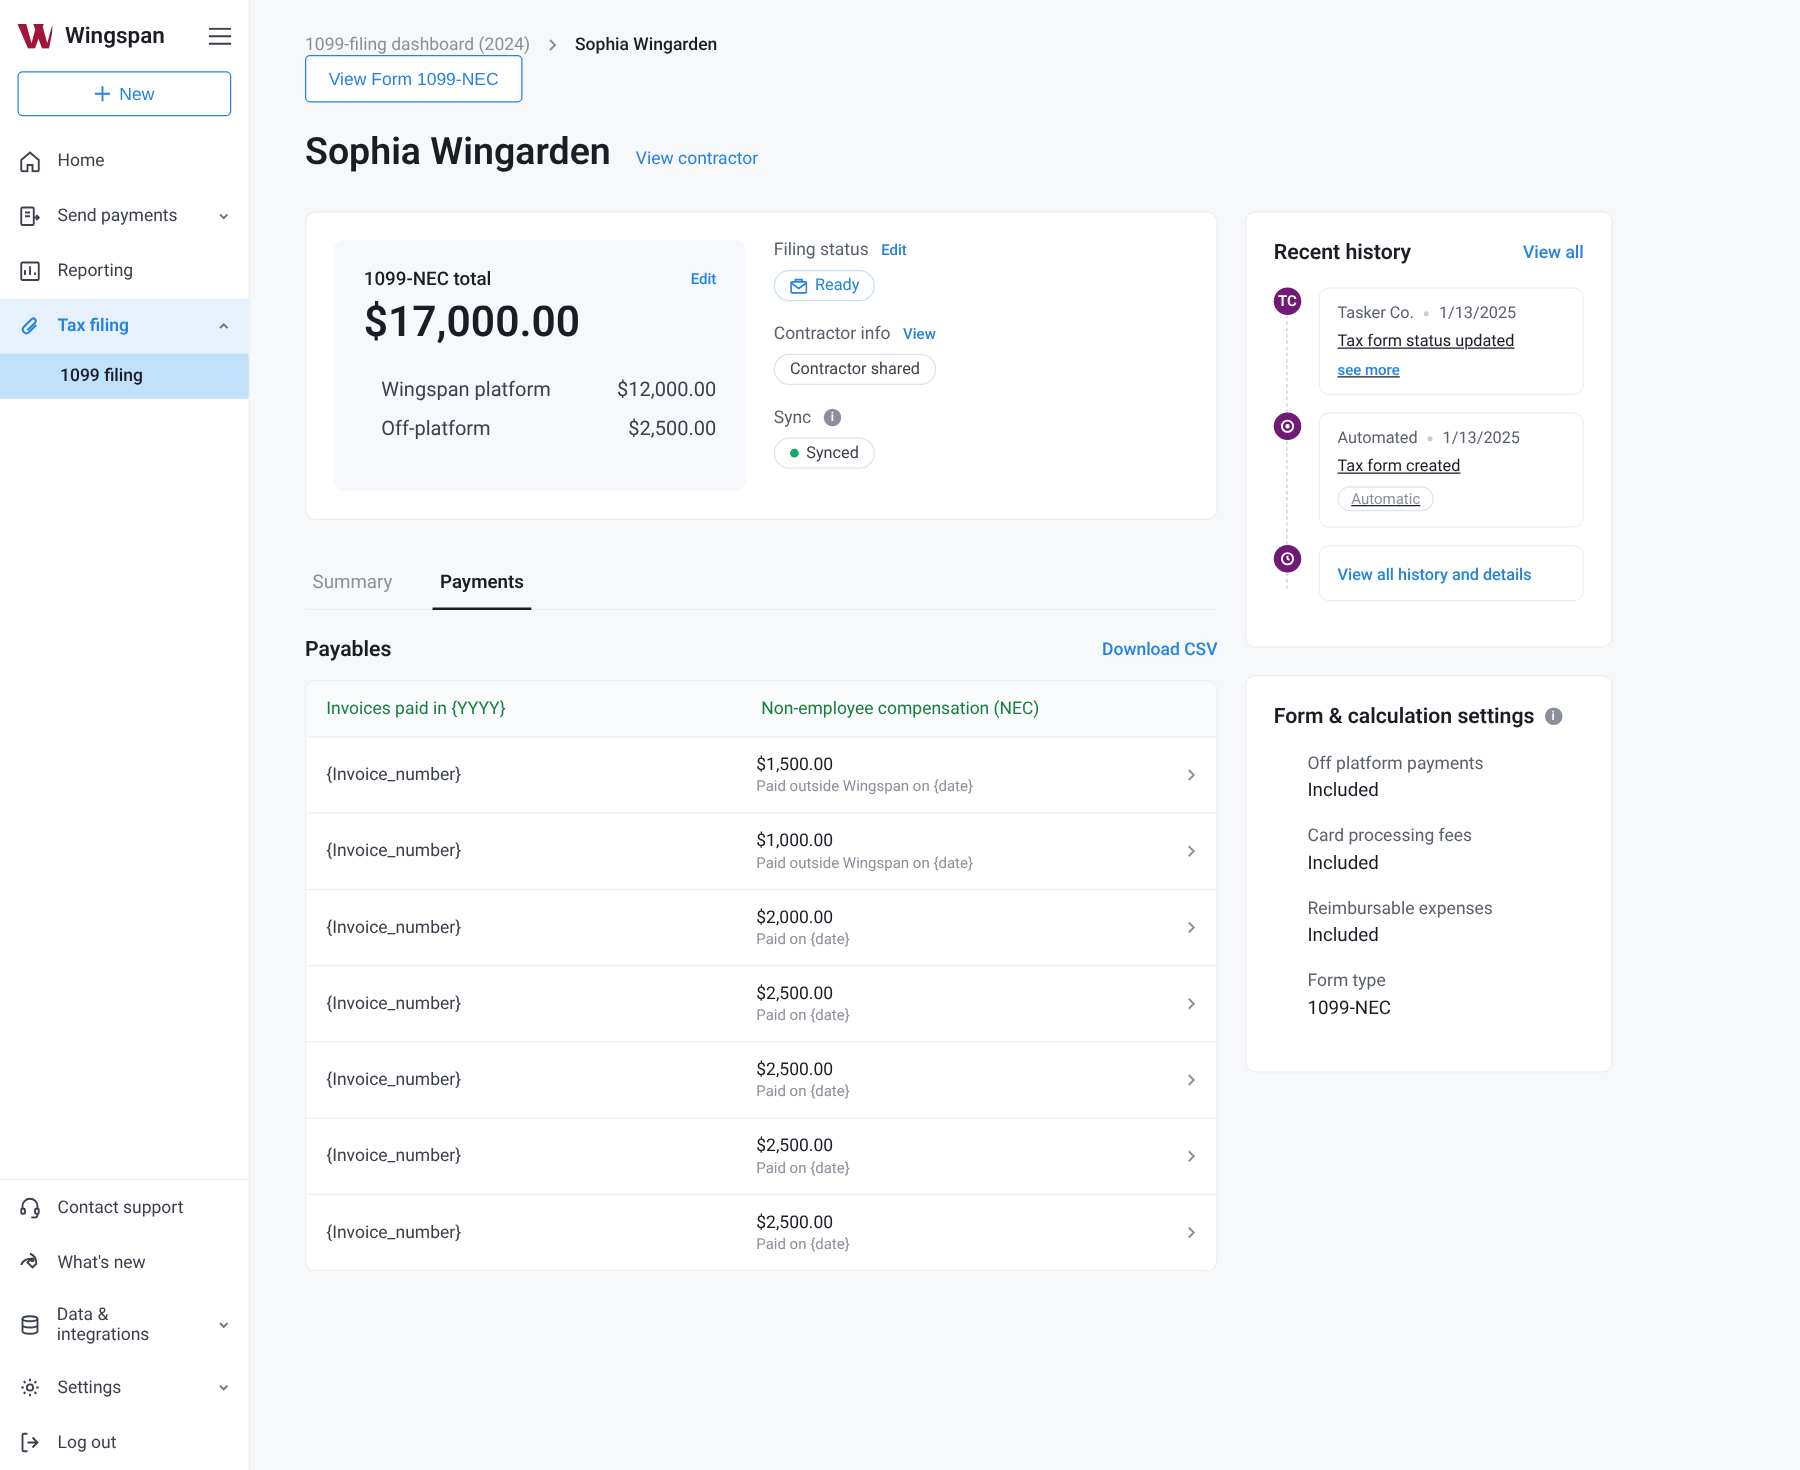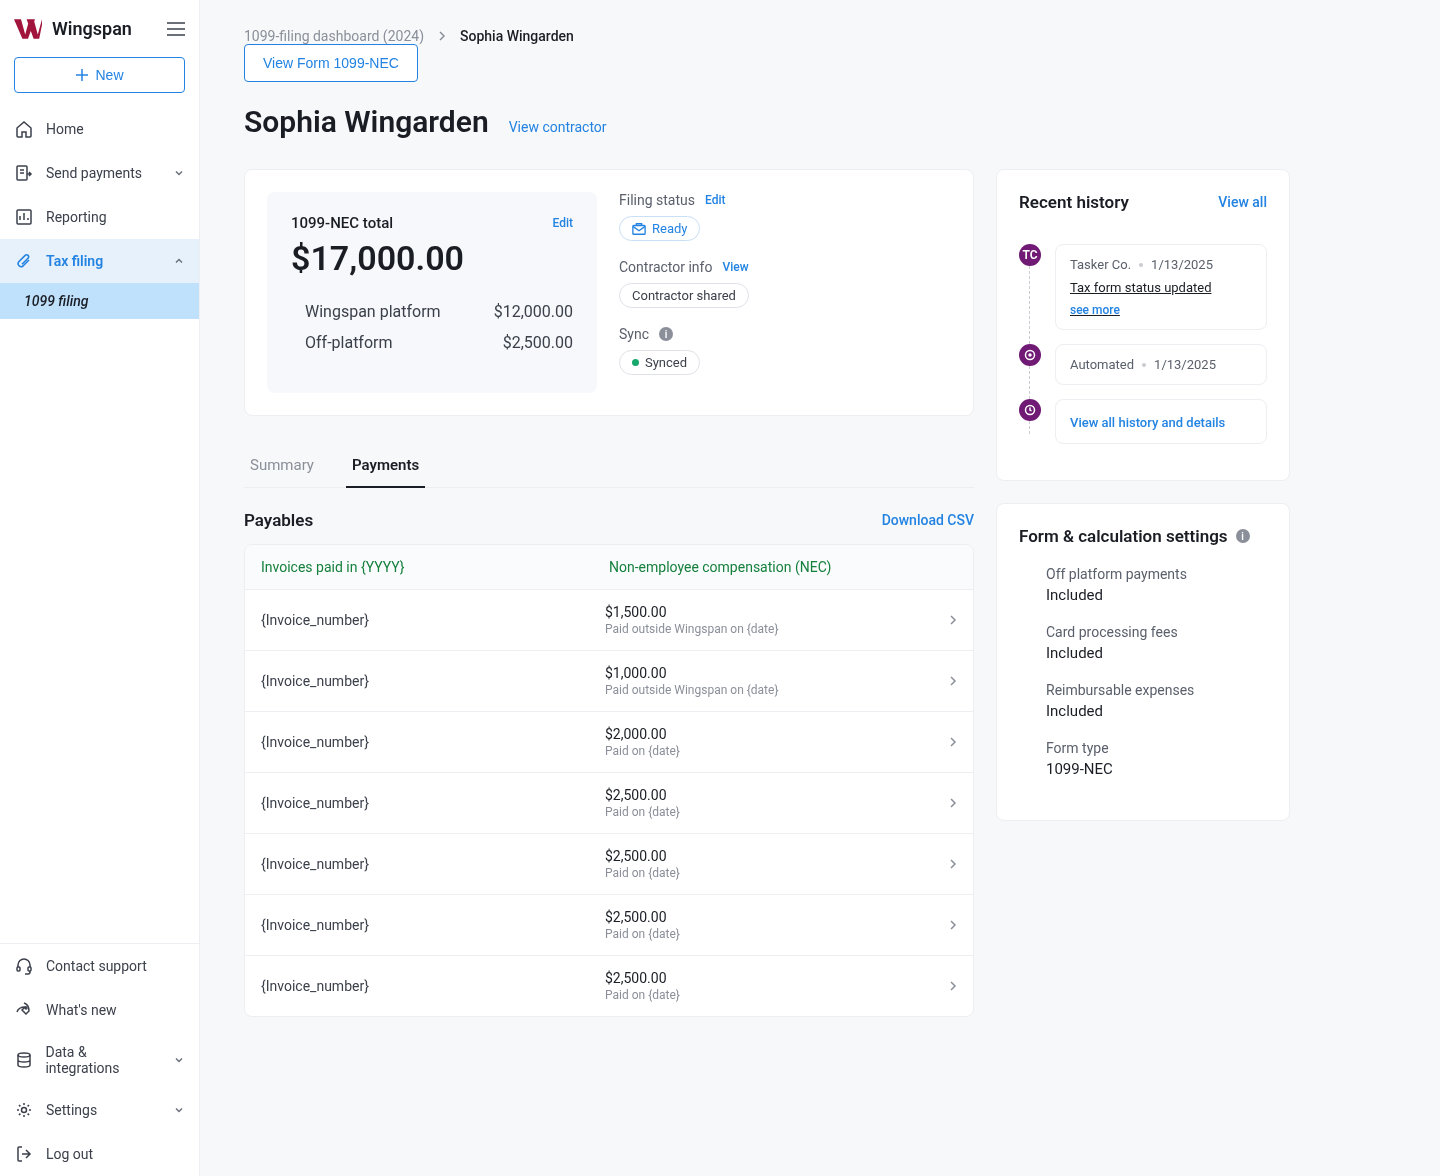--- a/index.html
+++ b/index.html
@@ -46,27 +46,26 @@
   padding: 12px 14px;
   font-size: 14px;
   color: #3b404b;
   cursor: pointer;
 }
 .nav-item .icon { width: 20px; height: 20px; display: flex; align-items: center; justify-content: center; color: #3b404b; }
 .nav-item .chev { margin-left: auto; color: #6b717d; }
 .nav-item.active { background: #e7f1fb; color: #2383e2; font-weight: 600; }
 .nav-item.active .icon { color: #2383e2; }
 .nav-sub {
-  padding: 10px 14px 10px 24px;
+  padding: 10px 14px 10px 48px;
   font-size: 14px;
   background: #bfe1fc;
   color: #1a1d24;
   font-weight: 500;
   cursor: pointer;
-  font-style: italic;
 }
 .sidebar-bottom { border-top: 1px solid #eceef1; }
 
 
 .main { flex: 1; padding: 28px 44px; overflow-y: auto; }
 .top-row { display: flex; justify-content: space-between; align-items: flex-start; flex-direction: column; }
 .breadcrumb { font-size: 14px; color: #8a8f99; display: flex; align-items: center; gap: 14px; }
 .breadcrumb .current { color: #1a1d24; font-weight: 500; }
 .view-form-btn {
   border: 1px solid #2383e2; color: #2383e2; background: #fff;
@@ -124,21 +123,21 @@
 .trow {
   display: flex; align-items: center; padding: 14px 16px;
   border-top: 1px solid #eceef1; cursor: pointer;
 }
 .trow .c1 { flex: 1; font-size: 14px; color: #3b404b; }
 .trow .c2 { flex: 1; }
 .trow .amt { font-size: 14px; color: #1a1d24; }
 .trow .sub { font-size: 12px; color: #8a8f99; margin-top: 2px; }
 .trow .chev { color: #8a8f99; }
 
-.history-head { display: flex; justify-content: space-between; align-items: center; margin-bottom: 32px; }
+.history-head { display: flex; justify-content: space-between; align-items: center; margin-bottom: 18px; }
 .history-title { font-size: 17px; font-weight: 600; }
 .timeline { position: relative; }
 .timeline-item { display: flex; gap: 14px; margin-bottom: 14px; }
 .timeline-icon {
   width: 22px; height: 22px; border-radius: 50%; background: #701a75;
   color: #fff; font-size: 12px; display: flex; align-items: center; justify-content: center;
   flex-shrink: 0; z-index: 1; font-weight: 600;
 }
 .timeline-line {
   position: absolute; left: 10px; top: 22px; bottom: 10px;
@@ -512,20 +511,24 @@
                   <circle cx="6" cy="6" r="4.5"></circle>
                   <circle cx="6" cy="6" r="1" fill="#fff"></circle>
                 </svg>
             </div>
             <div class="timeline-card">
               <div class="tc-row1">
                 <span>Automated</span>
                 <span class="dot-sep"></span>
                 <span>1/13/2025</span>
               </div>
+              <div class="tc-row2">
+                <span>Tax form created</span>
+                <span class="auto-pill">Automatic</span>
+              </div>
             </div>
           </div>
           <div class="timeline-item">
             <div class="timeline-icon">
               <svg width="12" height="12" viewBox="0 0 12 12" fill="none" stroke="#fff" stroke-width="1.5">
                   <circle cx="6" cy="6" r="4.5"></circle>
                   <path d="M6 3.5V6l1.5 1"></path>
                 </svg>
             </div>
             <div class="timeline-card">

